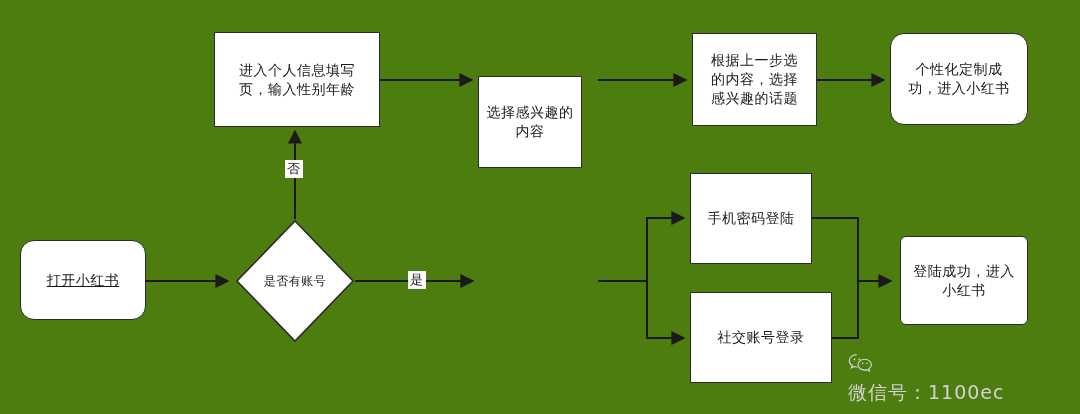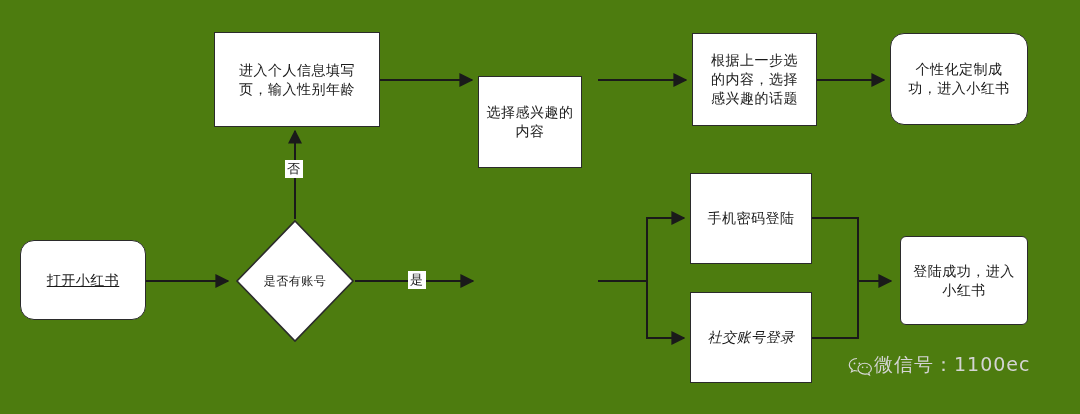--- a/index.html
+++ b/index.html
@@ -75,26 +75,28 @@
     font-size: 13px;
     color: #1a1a1a;
     background: #ffffff;
     padding: 0 2px;
     z-index: 3;
     letter-spacing: 0.5px;
   }
   #watermark {
     position: absolute;
     display: flex;
-    align-items: flex-end;
+    align-items: flex-start;
+    gap: 6px;
     color: #d4d4d4;
     font-size: 19px;
     letter-spacing: 1px;
     z-index: 4;
     user-select: none;
+    flex-direction: column;
   }
   #watermark .wm-icon {
     width: 26px;
     height: 22px;
     display: block;
   }
 </style>
 </head>
 <body>
 
@@ -160,21 +162,21 @@
       <polygon points="60,2 118,62 60,122 2,62" fill="#ffffff" stroke="#2b2b2b" stroke-width="1.6"></polygon>
     </svg>
     <span class="txt">是否有账号</span>
   </div>
 
 
   <div class="node" style="left:690px; top:173px; width:122px; height:91px;text-align:center;">
     <span class="txt">手机密码登陆</span>
   </div>
 
-  <div class="node" style="left:690px; top:292px; width:122px; height:91px;font-style:italic;">
+  <div class="node" style="left:690px; top:292px; width:142px; height:91px;">
     <span class="txt">社交账号登录</span>
   </div>
 
   <div class="node rounded" style="left:900px; top:236px; width:128px; height:89px;border-radius:6px;">
     <span class="txt">登陆成功，进入
 小红书</span>
   </div>
 
   <span class="edge-label" style="left:285px; top:160px;">否</span>
   <span class="edge-label" style="left:408px; top:271px;">是</span>

